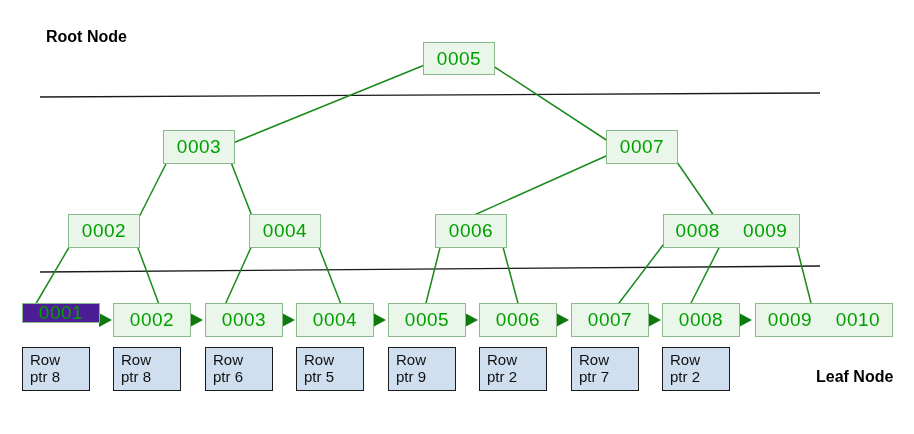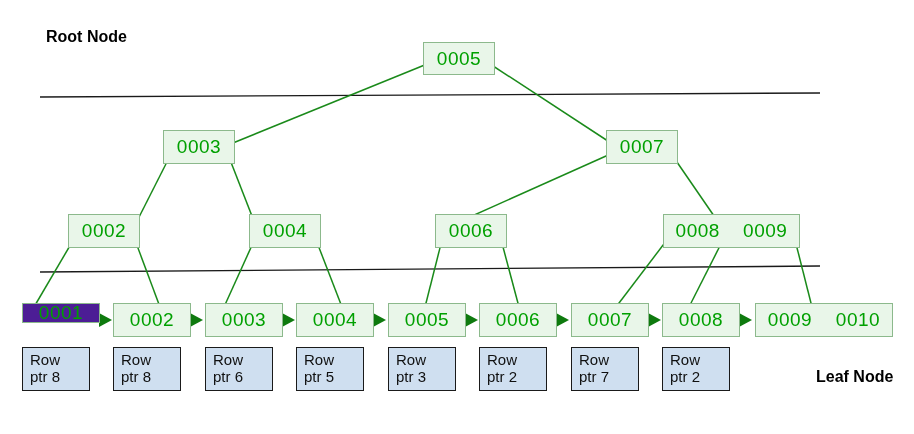--- a/index.html
+++ b/index.html
@@ -182,21 +182,21 @@
     <div class="rowptr" style="left: 205px; top: 339px; width: 68px; height: 44px; background: rgb(207, 223, 240); border-color: rgb(26, 26, 26);">
       <div>Row</div>
       <div>ptr 6</div>
     </div>
     <div class="rowptr" style="left: 296px; top: 339px; width: 68px; height: 44px; background: rgb(207, 223, 240); border-color: rgb(26, 26, 26);">
       <div>Row</div>
       <div>ptr 5</div>
     </div>
     <div class="rowptr" style="left: 388px; top: 339px; width: 68px; height: 44px; background: rgb(207, 223, 240); border-color: rgb(26, 26, 26);">
       <div>Row</div>
-      <div>ptr 3</div>
+      <div>ptr 9</div>
     </div>
     <div class="rowptr" style="left: 479px; top: 339px; width: 68px; height: 44px; background: rgb(207, 223, 240); border-color: rgb(26, 26, 26);">
       <div>Row</div>
       <div>ptr 2</div>
     </div>
     <div class="rowptr" style="left: 571px; top: 339px; width: 68px; height: 44px; background: rgb(207, 223, 240); border-color: rgb(26, 26, 26);">
       <div>Row</div>
       <div>ptr 7</div>
     </div>
     <div class="rowptr" style="left: 662px; top: 339px; width: 68px; height: 44px; background: rgb(207, 223, 240); border-color: rgb(26, 26, 26);">

